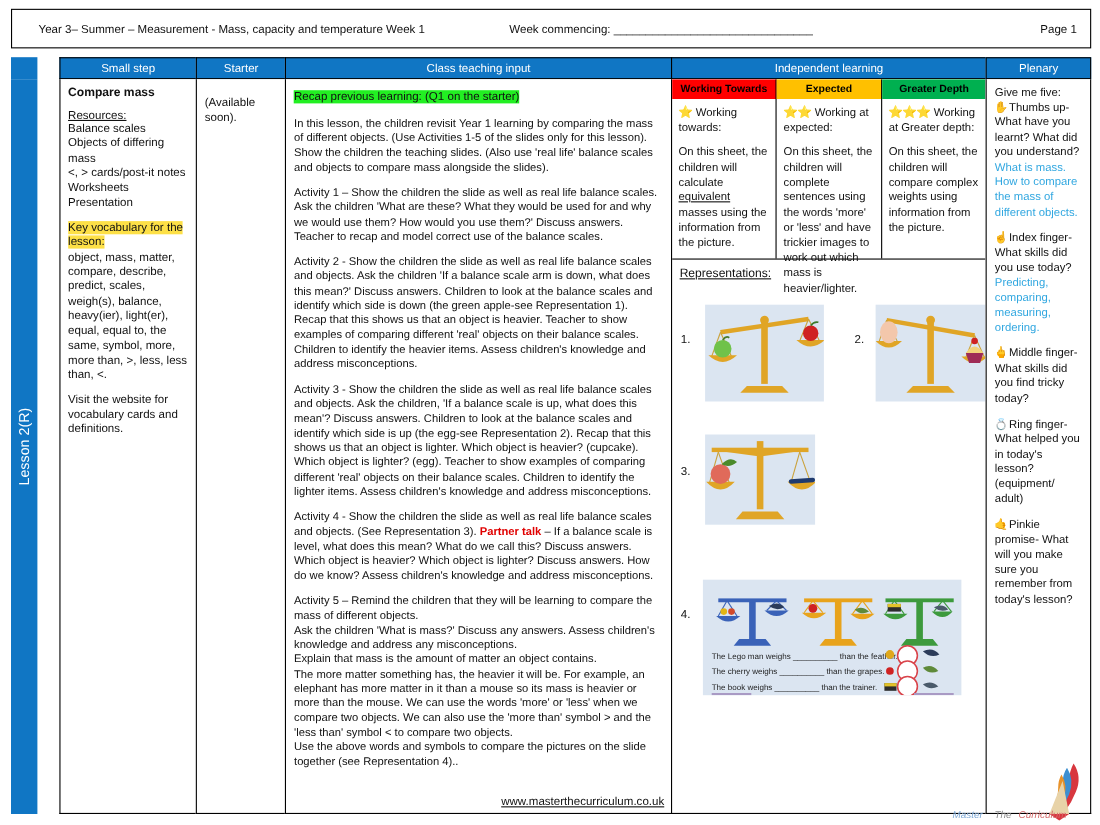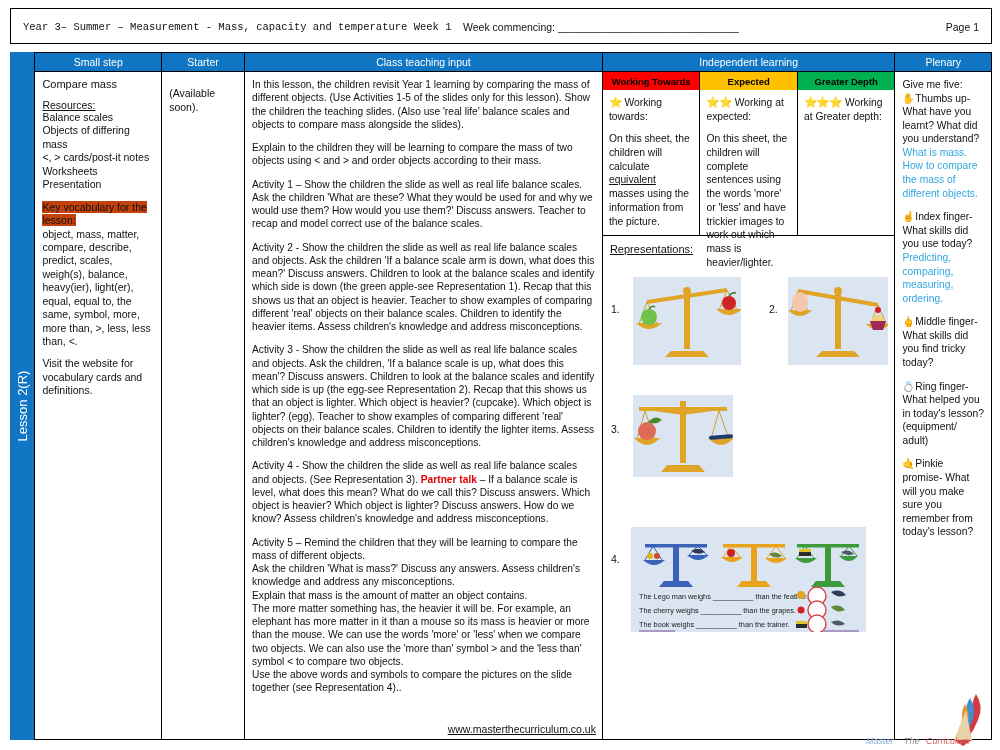--- a/index.html
+++ b/index.html
@@ -23,21 +23,21 @@
     width: 982px; height: 36px;
     border: 1.5px solid #000;
     background: #fff;
   }
   .topbar-inner {
     position: relative;
     width: 100%; height: 100%;
     font-size: 10.5px;
     color: #111;
   }
-  .tb-title { position: absolute; left: 12px; top: 12px; white-space: nowrap; font-family: Liberation Mono, monospace; }
+  .tb-title { position: absolute; left: 24px; top: 12px; white-space: nowrap; }
   .tb-week  { position: absolute; left: 452px; top: 12px; white-space: nowrap; }
   .tb-page  { position: absolute; right: 12px; top: 12px; white-space: nowrap; padding-left: 25px; }
 
   
   .hdr-band {
     position: absolute;
     left: 10px; top: 52px;
     width: 982px; height: 20px;
     display: flex;
   }
@@ -78,31 +78,31 @@
     border-bottom: 1.5px solid #000;
     background: #fff;
     position: relative;
     overflow: hidden;
   }
   .col:last-child { border-right: 1.5px solid #000; }
 
   .pad { padding: 6px 7px 4px 7px; }
 
   
-  .w-small { width: 130px; }
+  .w-small { width: 130px; margin-left: 20px; }
   .w-start { width: 85px; }
   .w-teach { width: 367px; }
   .w-indep { width: 300px; }
   .w-plen  { width: 100px; }
 
   
-  .ss-title { font-size: 11px; font-weight: normal; color: #111; margin-bottom: 9px; }
+  .ss-title { font-size: 11px; font-weight: bold; color: #111; margin-bottom: 9px; }
   .ss-sub { font-size: 10.5px; color: #111; text-decoration: underline; }
   .ss-body { font-size: 10.5px; color: #111; line-height: 1.28; }
-  .hl-green { background: #c2410c; }
+  .hl-green { background: #fde047; }
   .ss-gap { height: 9px; }
 
   
   .st-body { font-size: 10.5px; color: #111; line-height: 1.3; }
 
   
   .tc-recap {
     display: inline;
     background: #22ef22;
     font-size: 10.5px;
@@ -224,22 +224,24 @@
 
     <div class="col w-start">
       <div class="pad">
         <div class="ss-gap"></div>
         <div class="st-body">(Available soon).</div>
       </div>
     </div>
 
     <div class="col w-teach">
       <div class="pad">
+        <div style="margin-bottom:10px">
+          <span class="tc-recap">Recap previous learning: (Q1 on the starter)</span>
+        </div>
         <p class="tc-p">In this lesson, the children revisit Year 1 learning by comparing the mass of different objects. (Use Activities 1-5 of the slides only for this lesson). Show the children the teaching slides. (Also use 'real life' balance scales and objects to compare mass alongside the slides).</p>
-        <p class="tc-p">Explain to the children they will be learning to compare the mass of two objects using &lt; and &gt; and order objects according to their mass.</p>
         <p class="tc-p">Activity 1 – Show the children the slide as well as real life balance scales. Ask the children 'What are these? What they would be used for and why we would use them? How would you use them?' Discuss answers. Teacher to recap and model correct use of the balance scales.</p>
         <p class="tc-p">Activity 2 - Show the children the slide as well as real life balance scales and objects. Ask the children 'If a balance scale arm is down, what does this mean?' Discuss answers. Children to look at the balance scales and identify which side is down (the green apple-see Representation 1). Recap that this shows us that an object is heavier. Teacher to show examples of comparing different 'real' objects on their balance scales. Children to identify the heavier items. Assess children's knowledge and address misconceptions.</p>
         <p class="tc-p">Activity 3 - Show the children the slide as well as real life balance scales and objects. Ask the children, 'If a balance scale is up, what does this mean'? Discuss answers. Children to look at the balance scales and identify which side is up (the egg-see Representation 2). Recap that this shows us that an object is lighter. Which object is heavier? (cupcake). Which object is lighter? (egg). Teacher to show examples of comparing different 'real' objects on their balance scales. Children to identify the lighter items. Assess children's knowledge and address misconceptions.</p>
         <p class="tc-p"><span>Activity 4 - Show the children the slide as well as real life balance scales and objects. (See Representation 3). </span><span class="partner">Partner talk</span><span> – If a balance scale is level, what does this mean? What do we call this? Discuss answers. Which object is heavier? Which object is lighter? Discuss answers. How do we know? Assess children's knowledge and address misconceptions.</span></p>
         <p class="tc-p" style="white-space:pre-line">Activity 5 – Remind the children that they will be learning to compare the mass of different objects.
 Ask the children 'What is mass?' Discuss any answers. Assess children's knowledge and address any misconceptions.
 Explain that mass is the amount of matter an object contains.
 The more matter something has, the heavier it will be. For example, an elephant has more matter in it than a mouse so its mass is heavier or more than the mouse. We can use the words 'more' or 'less' when we compare two objects. We can also use the 'more than' symbol &gt; and the 'less than' symbol &lt; to compare two objects.
 Use the above words and symbols to compare the pictures on the slide together (see Representation 4)..</p>
       </div>
@@ -261,20 +263,21 @@
           <div><span>On this sheet, the children will calculate </span><span class="u">equivalent</span><span> masses using the information from the picture.</span></div>
         </div>
         <div class="diff-c">
           <div><span class="stars">⭐⭐</span> <span>Working at expected:</span></div>
           <div style="height:9px"></div>
           <div>On this sheet, the children will complete sentences using the words 'more' or 'less' and have trickier images to work out which mass is heavier/lighter.</div>
         </div>
         <div class="diff-c">
           <div><span class="stars">⭐⭐⭐</span> <span>Working at Greater depth:</span></div>
           <div style="height:9px"></div>
+          <div>On this sheet, the children will compare complex weights using information from the picture.</div>
         </div>
       </div>
 
       <div class="reps-title">Representations:</div>
 
       <div class="reps-area" style="height:420px">
 
         <div class="rep-num" style="left:8px; top:48px;">1.</div>
         <div class="rep-img" style="left:30px; top:22px; width:108px; height:88px;">
           <svg viewBox="0 0 108 88" width="108" height="88">

